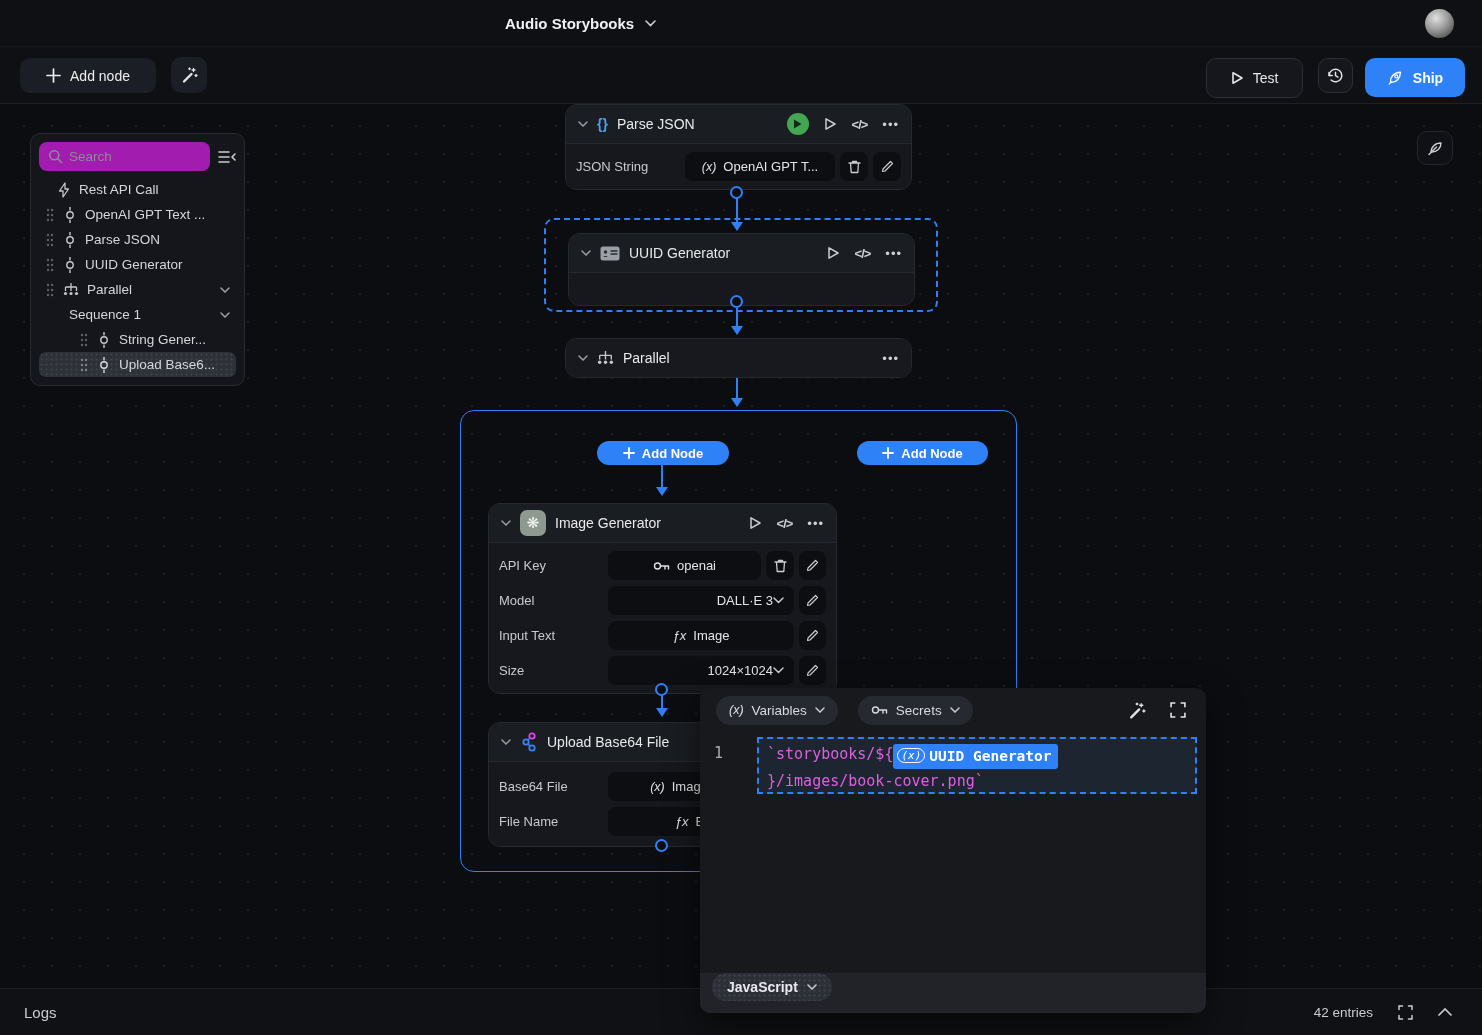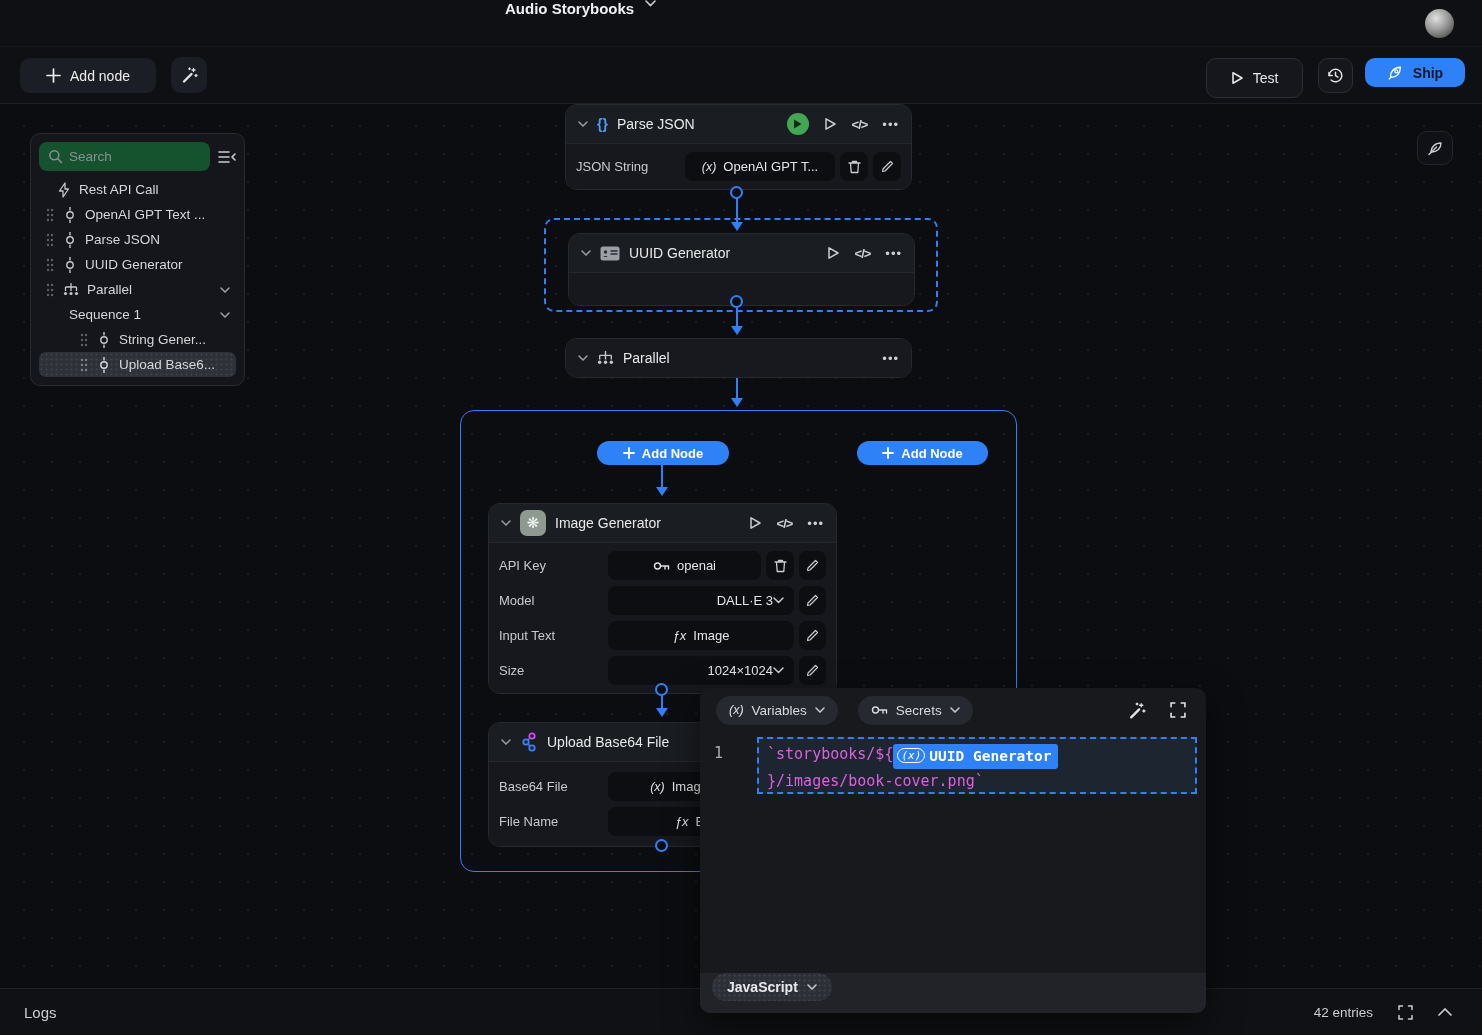--- a/index.html
+++ b/index.html
@@ -1,41 +1,41 @@
 <!DOCTYPE html>
 <html><head>
 <meta charset="utf-8">
 <style>
 *{margin:0;padding:0;box-sizing:border-box}
 html,body{width:1482px;height:1035px;background:#0b0d10;font-family:"Liberation Sans",sans-serif;color:#e7e8ea;overflow:hidden}
 .app{position:relative;width:1482px;height:1035px}
 
 
 .topbar{position:absolute;left:0;top:0;width:100%;height:47px;background:#0e1014;border-bottom:1px solid #15171c;z-index:7}
-.title-wrap{position:absolute;left:505px;top:0;height:47px;display:flex;align-items:flex-start;gap:11px;cursor:pointer}
+.title-wrap{position:absolute;left:505px;top:0;height:47px;display:flex;align-items:center;gap:11px;cursor:pointer}
 .title-wrap .t{font-size:15px;font-weight:600;color:#f0f1f2}
 .avatar{position:absolute;left:1425px;top:9px;width:29px;height:29px;border-radius:50%;background:radial-gradient(circle at 38% 32%,#e0e0e0 0%,#9a9a9a 45%,#565656 80%,#2e2e2e 100%)}
 .toolbar{position:absolute;left:0;top:47px;width:100%;height:57px;background:#0e1014;border-bottom:1px solid #1d2026;z-index:7}
 .btn{display:flex;align-items:center;justify-content:center;border-radius:10px;cursor:pointer;font-size:14px;gap:9px;position:absolute}
 .btn-addnode{left:20px;top:11px;width:136px;height:35px;background:#1b1e24;color:#eceded;font-weight:500}
 .btn-wand{left:171px;top:10px;width:36px;height:36px;background:#1b1e24}
 .btn-test{left:1206px;top:11px;width:97px;height:40px;background:#15171c;border:1px solid #2b2e35;font-weight:400}
 .btn-history{left:1318px;top:11px;width:35px;height:35px;background:#15171c;border:1px solid #2b2e35}
-.btn-ship{left:1365px;top:11px;width:100px;height:29px;background:#2f81f7;font-weight:600;color:#0f172a}
+.btn-ship{left:1365px;top:11px;width:100px;height:39px;background:#2f81f7;font-weight:600;color:#ffffff}
 
 
 .canvas{position:absolute;left:0;top:104px;width:1482px;height:884px;background-color:#0b0d10;background-image:radial-gradient(circle,#191d24 1px,transparent 1.4px);background-size:28px 28px;background-position:10px 8px}
 .feather-btn{position:absolute;left:1417px;top:27px;width:36px;height:34px;border:1px solid #23262d;border-radius:10px;background:#0f1116;display:flex;align-items:center;justify-content:center;cursor:pointer}
 
 
 .sidebar{position:absolute;left:30px;top:29px;width:215px;background:#14161b;border:1px solid #272a30;border-radius:10px;padding:8px;z-index:5}
 .search-row{display:flex;align-items:center;gap:8px;margin-bottom:6px}
 .search-wrap{position:relative;flex:1}
 .search-wrap svg{position:absolute;left:9px;top:7px}
-.search{width:100%;height:29px;background:#14532d;border:none;outline:none;border-radius:8px;color:#e7e8ea;font-size:13.5px;padding-left:30px;font-family:"Liberation Sans",sans-serif}
+.search{width:100%;height:29px;background:#a21caf;border:none;outline:none;border-radius:8px;color:#e7e8ea;font-size:13.5px;padding-left:30px;font-family:"Liberation Sans",sans-serif}
 .search::placeholder{color:#8b8e94}
 .s-row{display:flex;align-items:center;height:25px;gap:8px;padding:0 6px;font-size:13.5px;color:#d4d6d9;border-radius:7px;cursor:pointer;white-space:nowrap}
 .s-row .lbl{overflow:hidden;text-overflow:ellipsis}
 .s-sel{background:#2e3137;background-image:radial-gradient(#3f434b .9px,transparent 1.1px);background-size:5px 5px}
 .sp12{width:4px;flex:none}.sp24{width:16px;flex:none}.sp34{width:26px;flex:none}
 .mla{margin-left:auto}
 
 
 .node{position:absolute;background:#16181d;border:1px solid #26292f;border-radius:12px;z-index:3;overflow:hidden}
 .node-header{height:38px;display:flex;align-items:center;padding:0 12px;gap:9px;background:#1a1d22}

